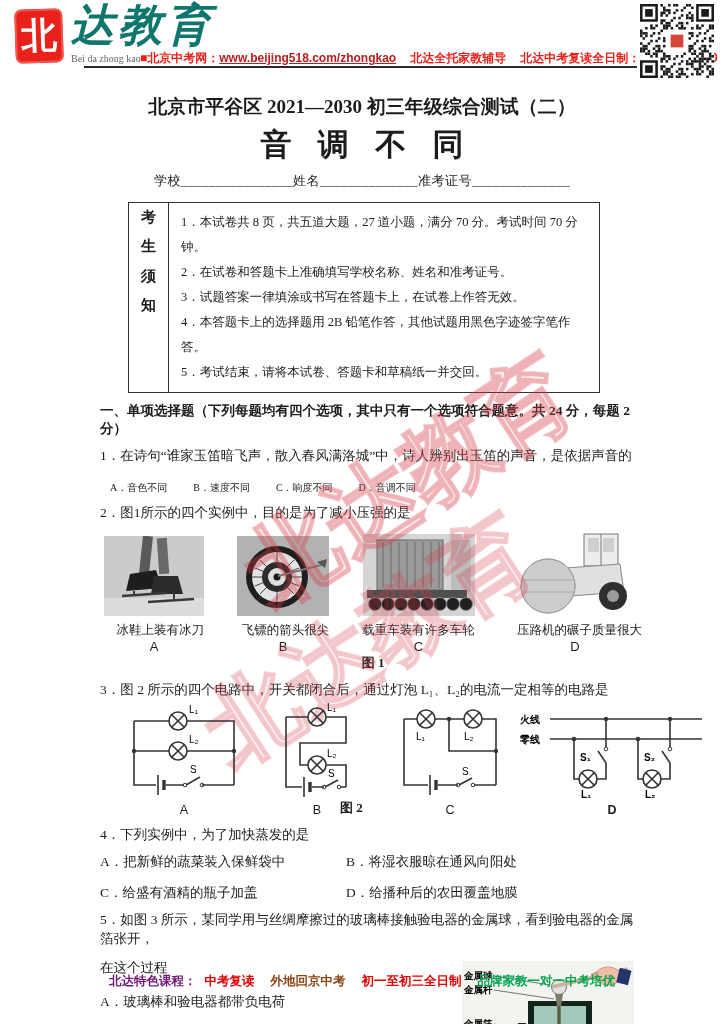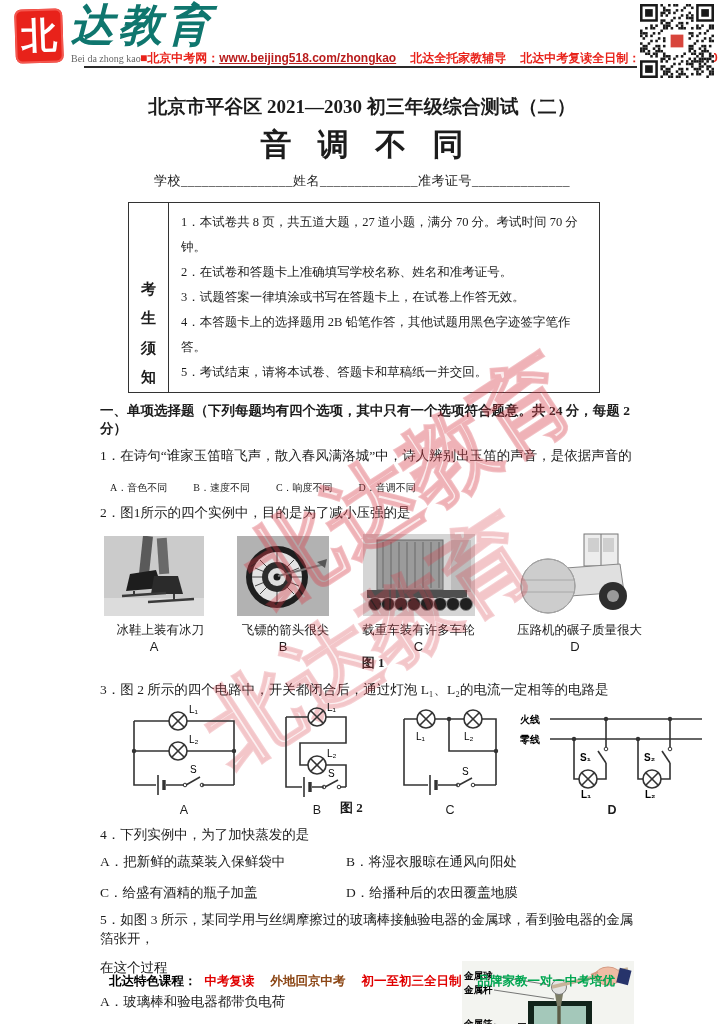--- a/index.html
+++ b/index.html
@@ -25,21 +25,21 @@
   .qr svg{width:100%;height:100%;}
   
   .title{margin-top:18px;text-align:center;font-size:19px;font-weight:bold;}
   .subject{margin-top:4px;text-align:center;font-size:31px;font-weight:bold;
            letter-spacing:0.85em;padding-left:0.85em;}
   .fields{margin-top:6px;text-align:center;font-size:13px;letter-spacing:0.5px;}
   
   .content{padding:0 78px 0 100px;}
   
   .notice{display:flex;margin:12px 0 0 28px;width:470px;border:1.5px solid #333;}
-  .notice-side{width:40px;border-right:1.5px solid #333;display:flex;align-items:flex-end;
+  .notice-side{width:40px;border-right:1.5px solid #333;display:flex;align-items:flex-start;
                justify-content:center;}
   .notice-side div{width:1.1em;word-break:break-all;line-height:1.95;font-size:15px;
                font-weight:bold;text-align:center;}
   .notice-items{padding:7px 8px 7px 12px;font-size:12.5px;}
   .notice-items div{line-height:25px;}
   
   .sec{margin-top:9px;font-size:13.5px;font-weight:bold;}
   .q{margin-top:8px;font-size:13.5px;line-height:19px;}
   .optrow{margin-top:16px;font-size:10px;display:flex;}
   .optrow span{margin-right:26px;}
@@ -609,16 +609,16 @@
           <line x1="32" y1="29" x2="92" y2="38" stroke="#555" stroke-width="0.8"></line>
           <line x1="32" y1="63" x2="90" y2="74" stroke="#555" stroke-width="0.8"></line>
         </svg>
         
       </div>
     </div>
 
   </div>
 
   <div class="footer">
-    <span style="margin-right: 0px; color: #000000; margin-top: 16px;">北达特色课程：</span><span style="color: rgb(224, 0, 0);">中考复读</span><span style="color: rgb(139, 69, 19);">外地回京中考</span><span style="color: rgb(224, 0, 0);">初一至初三全日制</span><span style="color: rgb(0, 166, 81);">品牌家教一对一中考培优</span>
+    <span style="margin-right: 0px; color: #701a75; margin-top: 16px;">北达特色课程：</span><span style="color: rgb(224, 0, 0);">中考复读</span><span style="color: rgb(139, 69, 19);">外地回京中考</span><span style="color: rgb(224, 0, 0);">初一至初三全日制</span><span style="color: rgb(0, 166, 81);">品牌家教一对一中考培优</span>
   </div>
 
 </div>
 
 </body></html>

